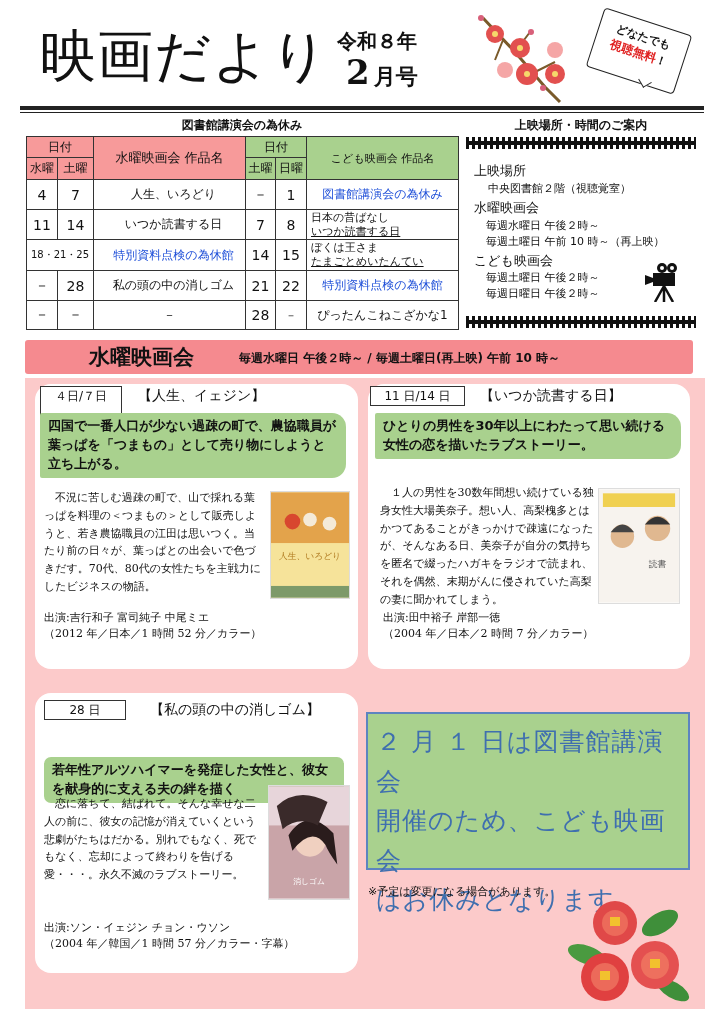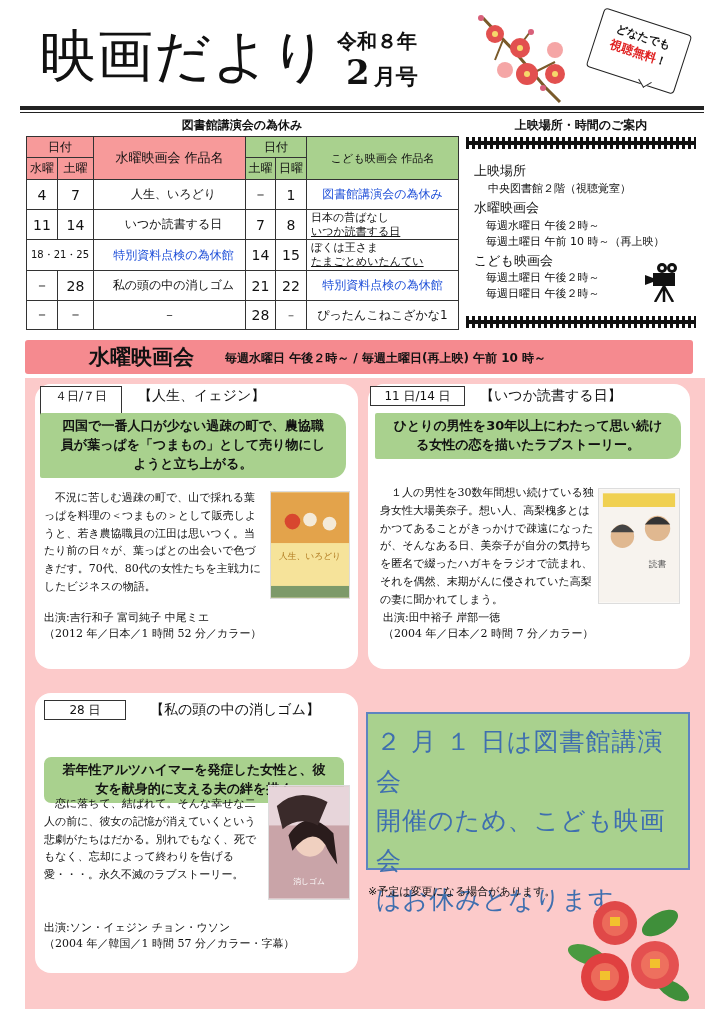--- a/index.html
+++ b/index.html
@@ -40,28 +40,28 @@
                background-image: repeating-linear-gradient(90deg, #111 0 3px, #fff 3px 6px); }
   .filmstrip::before { content: ""; position: absolute; left: 0; right: 0; top: 4px; height: 4px; background: #111; }
   .info { left: 474px; top: 160px; width: 230px; font-size: 12px; line-height: 1.45; }
   .info .h { font-size: 13px; margin-top: 2px; }
   .info .l { padding-left: 12px; font-size: 11px; }
   .camera { left: 645px; top: 262px; width: 34px; height: 40px; }
 
   
   .banner { left: 25px; top: 340px; width: 668px; height: 34px; background: #f58a8f; border-radius: 3px; }
   .banner .b1 { position: absolute; left: 64px; top: 3px; font-size: 21px; font-weight: bold; }
-  .banner .b2 { position: absolute; left: 200px; top: 10px; font-size: 12px; font-weight: bold; }
+  .banner .b2 { position: absolute; left: 214px; top: 10px; font-size: 12px; font-weight: bold; }
 
   
   .pinkzone { left: 25px; top: 378px; width: 680px; height: 631px; background: #fccaca; }
   .card { background: #fff; border-radius: 16px; }
   .datebox { background: #fff; border: 1px solid #333; font-size: 12px; text-align: center; }
   .ctitle { font-size: 14px; }
-  .lead { background: #a9d18e; font-size: 13px; font-weight: bold; line-height: 1.45; padding: 4px 16px; border-radius: 2px 14px 14px 2px; text-align: center; }
+  .lead { background: #a9d18e; font-size: 13px; font-weight: bold; line-height: 1.45; padding: 4px 8px; border-radius: 2px 14px 14px 2px; }
   .desc { font-family: "DejaVu Serif", serif; font-size: 11px; line-height: 1.62; text-indent: 1em; }
   .cast { font-family: "DejaVu Serif", serif; font-size: 11px; line-height: 1.45; }
   .poster { border: 1px solid #ddd; }
 
   .notice { left: 366px; top: 712px; width: 324px; height: 158px; background: #a9d18e; border: 2px solid #5d84c0; }
   .notice .t { position: absolute; left: 8px; top: 8px; color: #3f6faf; font-size: 25px; line-height: 1.58; font-weight: normal; letter-spacing: 1px; }
   .note { left: 368px; top: 884px; font-size: 11px; }
   .camellia { left: 565px; top: 895px; width: 125px; height: 115px; }
 </style>
 </head>

